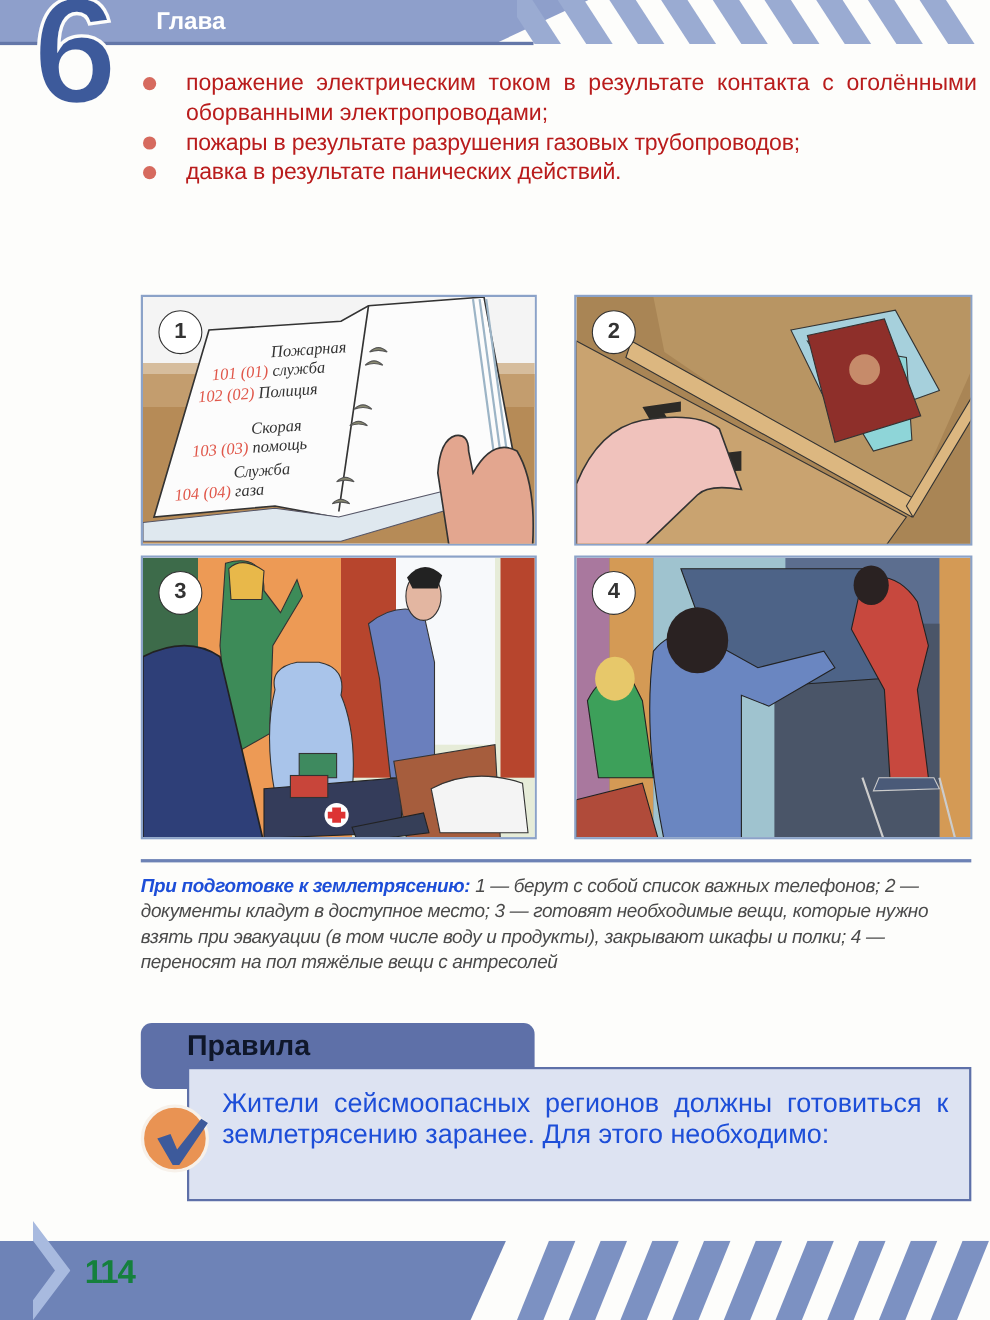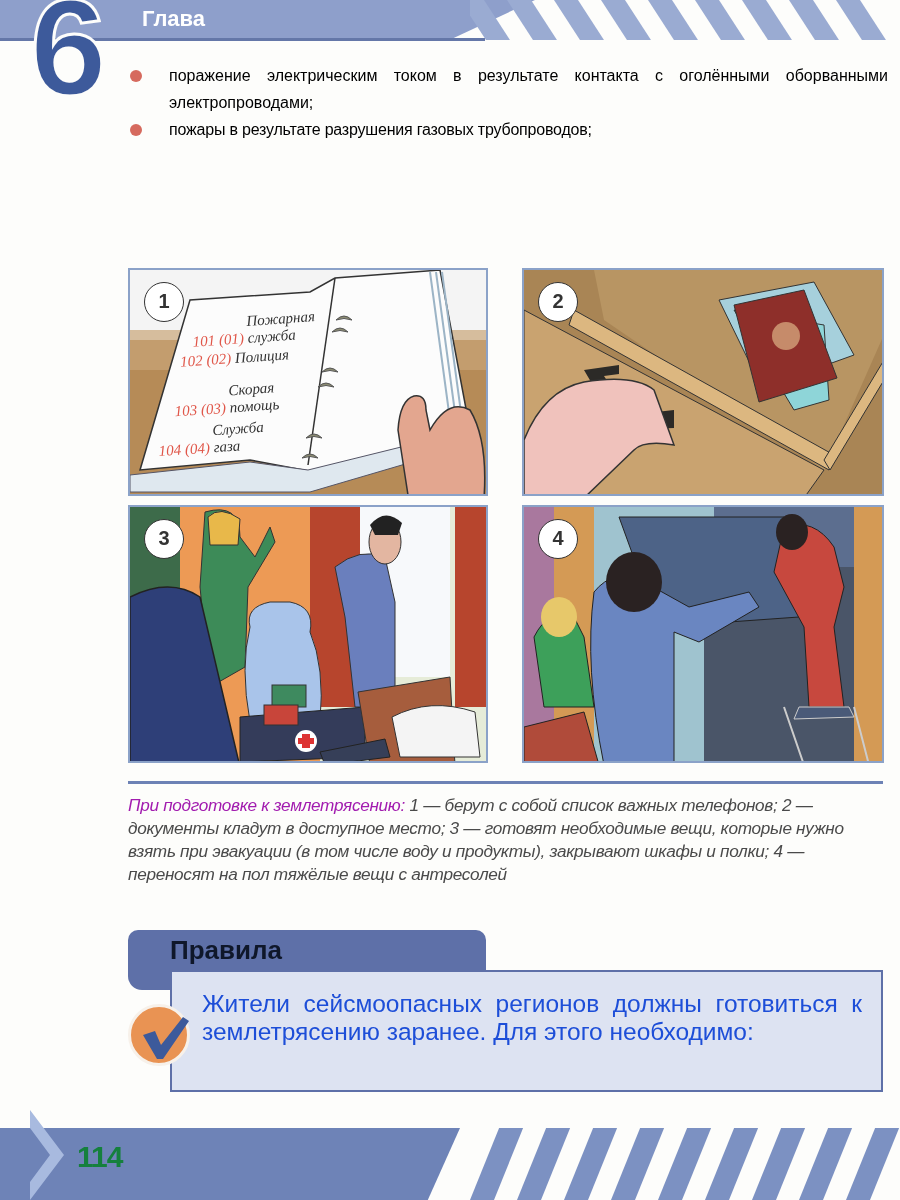--- a/index.html
+++ b/index.html
@@ -35,21 +35,21 @@
     color: #3d5a9b;
     -webkit-text-stroke: 3px #fdfdfb;
     letter-spacing: -4px;
   }
   .chapter-label {
     position: absolute; left: 142px; top: 6px;
     font-weight: bold; font-size: 22px; color: #ffffff;
   }
   
   .bullets { position: absolute; left: 128px; top: 62px; width: 760px; margin: 0; padding: 0; list-style: none; }
-  .bullet-item { position: relative; padding-left: 41px; font-size: 16px; line-height: 27px; color: #000000; text-align: justify; }
+  .bullet-item { position: relative; padding-left: 41px; font-size: 21px; line-height: 27px; color: #b91c1c; text-align: justify; }
   .bullet-item.narrow { font-family: "Liberation Sans", sans-serif; letter-spacing: -0.2px; }
   .bullet-dot {
     position: absolute; left: 2px; top: 8px; width: 12px; height: 12px; border-radius: 50%;
     background: #d66a5e;
   }
   .bullet-text { display: block; }
   
   .panel {
     position: absolute; border: 2px solid #8ba2c8; overflow: hidden; box-sizing: border-box;
   }
@@ -62,21 +62,21 @@
   .panel svg { position: absolute; left: 0; top: 0; }
   .phone-entry { position: absolute; font-family: "Liberation Serif", serif; font-style: italic; font-size: 15px; line-height: 17px; color: #333; transform: rotate(-4deg); }
   .phone-entry .num { color: #e0574a; }
   
   .caption-rule { position: absolute; left: 128px; top: 781px; width: 755px; height: 3px; background: #6d82b5; }
   .caption {
     position: absolute; left: 128px; top: 794px; width: 760px;
     font-family: "Liberation Sans", sans-serif; font-style: italic;
     font-size: 17.2px; line-height: 23px; color: #4a4a4a; letter-spacing: -0.3px;
   }
-  .caption b { font-weight: normal; color: #a21caf; }
+  .caption b { font-weight: bold; color: #1d4ed8; }
   
   .rules-tab {
     position: absolute; left: 128px; top: 930px; width: 358px; height: 60px;
     background: #5e70a8; border-radius: 10px 10px 0 14px;
   }
   .rules-title {
     position: absolute; left: 170px; top: 935px; font-weight: bold; font-size: 26px; color: #0f172a;
   }
   .rules-box {
     position: absolute; left: 170px; top: 970px; width: 713px; height: 122px;
@@ -129,20 +129,24 @@
 <div class="chapter-label">Глава</div>
 
 <ul class="bullets">
   <li class="bullet-item">
     <span class="bullet-dot"></span>
     <span class="bullet-text">поражение электрическим током в результате контакта с оголёнными оборванными электропроводами;</span>
   </li>
   <li class="bullet-item narrow">
     <span class="bullet-dot"></span>
     <span class="bullet-text">пожары в результате разрушения газовых трубопроводов;</span>
+  </li>
+  <li class="bullet-item narrow">
+    <span class="bullet-dot"></span>
+    <span class="bullet-text">давка в результате панических действий.</span>
   </li>
 </ul>
 
 <div class="panel" style="left:128px; top:268px; width:360px; height:228px;">
   <svg width="360" height="228">
     <rect width="360" height="228" fill="#f4f4f4"></rect>
     <rect x="0" y="70" width="360" height="158" fill="#b68b57"></rect>
     <rect x="0" y="60" width="360" height="40" fill="#c9a577" opacity="0.7"></rect>
     <path d="M10 200 L60 30 L180 22 L205 8 L310 0 L340 160 L200 205 L120 190 Z" fill="#fcfcfc" stroke="#333" stroke-width="1.5"></path>
     <path d="M205 8 L178 195" stroke="#333" stroke-width="1.5" fill="none"></path>

